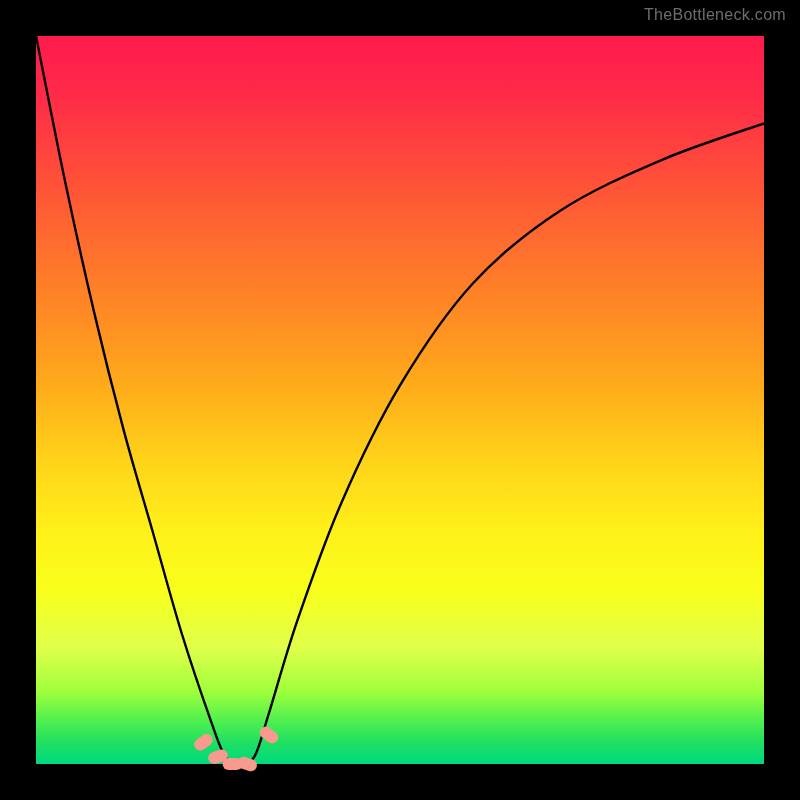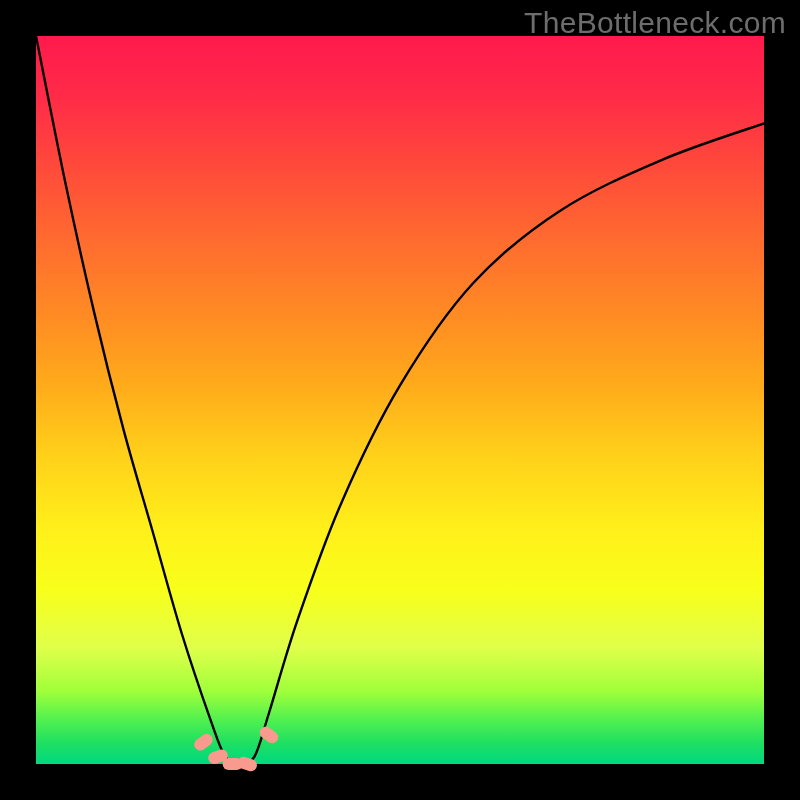--- a/index.html
+++ b/index.html
@@ -40,21 +40,21 @@
       #50f050 94%,
       #20e060 97%,
       #00d880 100%
     );
   }
   .watermark {
     position: absolute;
     top: 6px;
     right: 14px;
     color: #6d6d6d;
-    font-size: 30px;
+    font-size: 16px;
     font-weight: 400;
     letter-spacing: 0.3px;
     user-select: none;
   }
   svg.curve {
     position: absolute;
     left: 0;
     top: 0;
     width: 728px;
     height: 728px;

